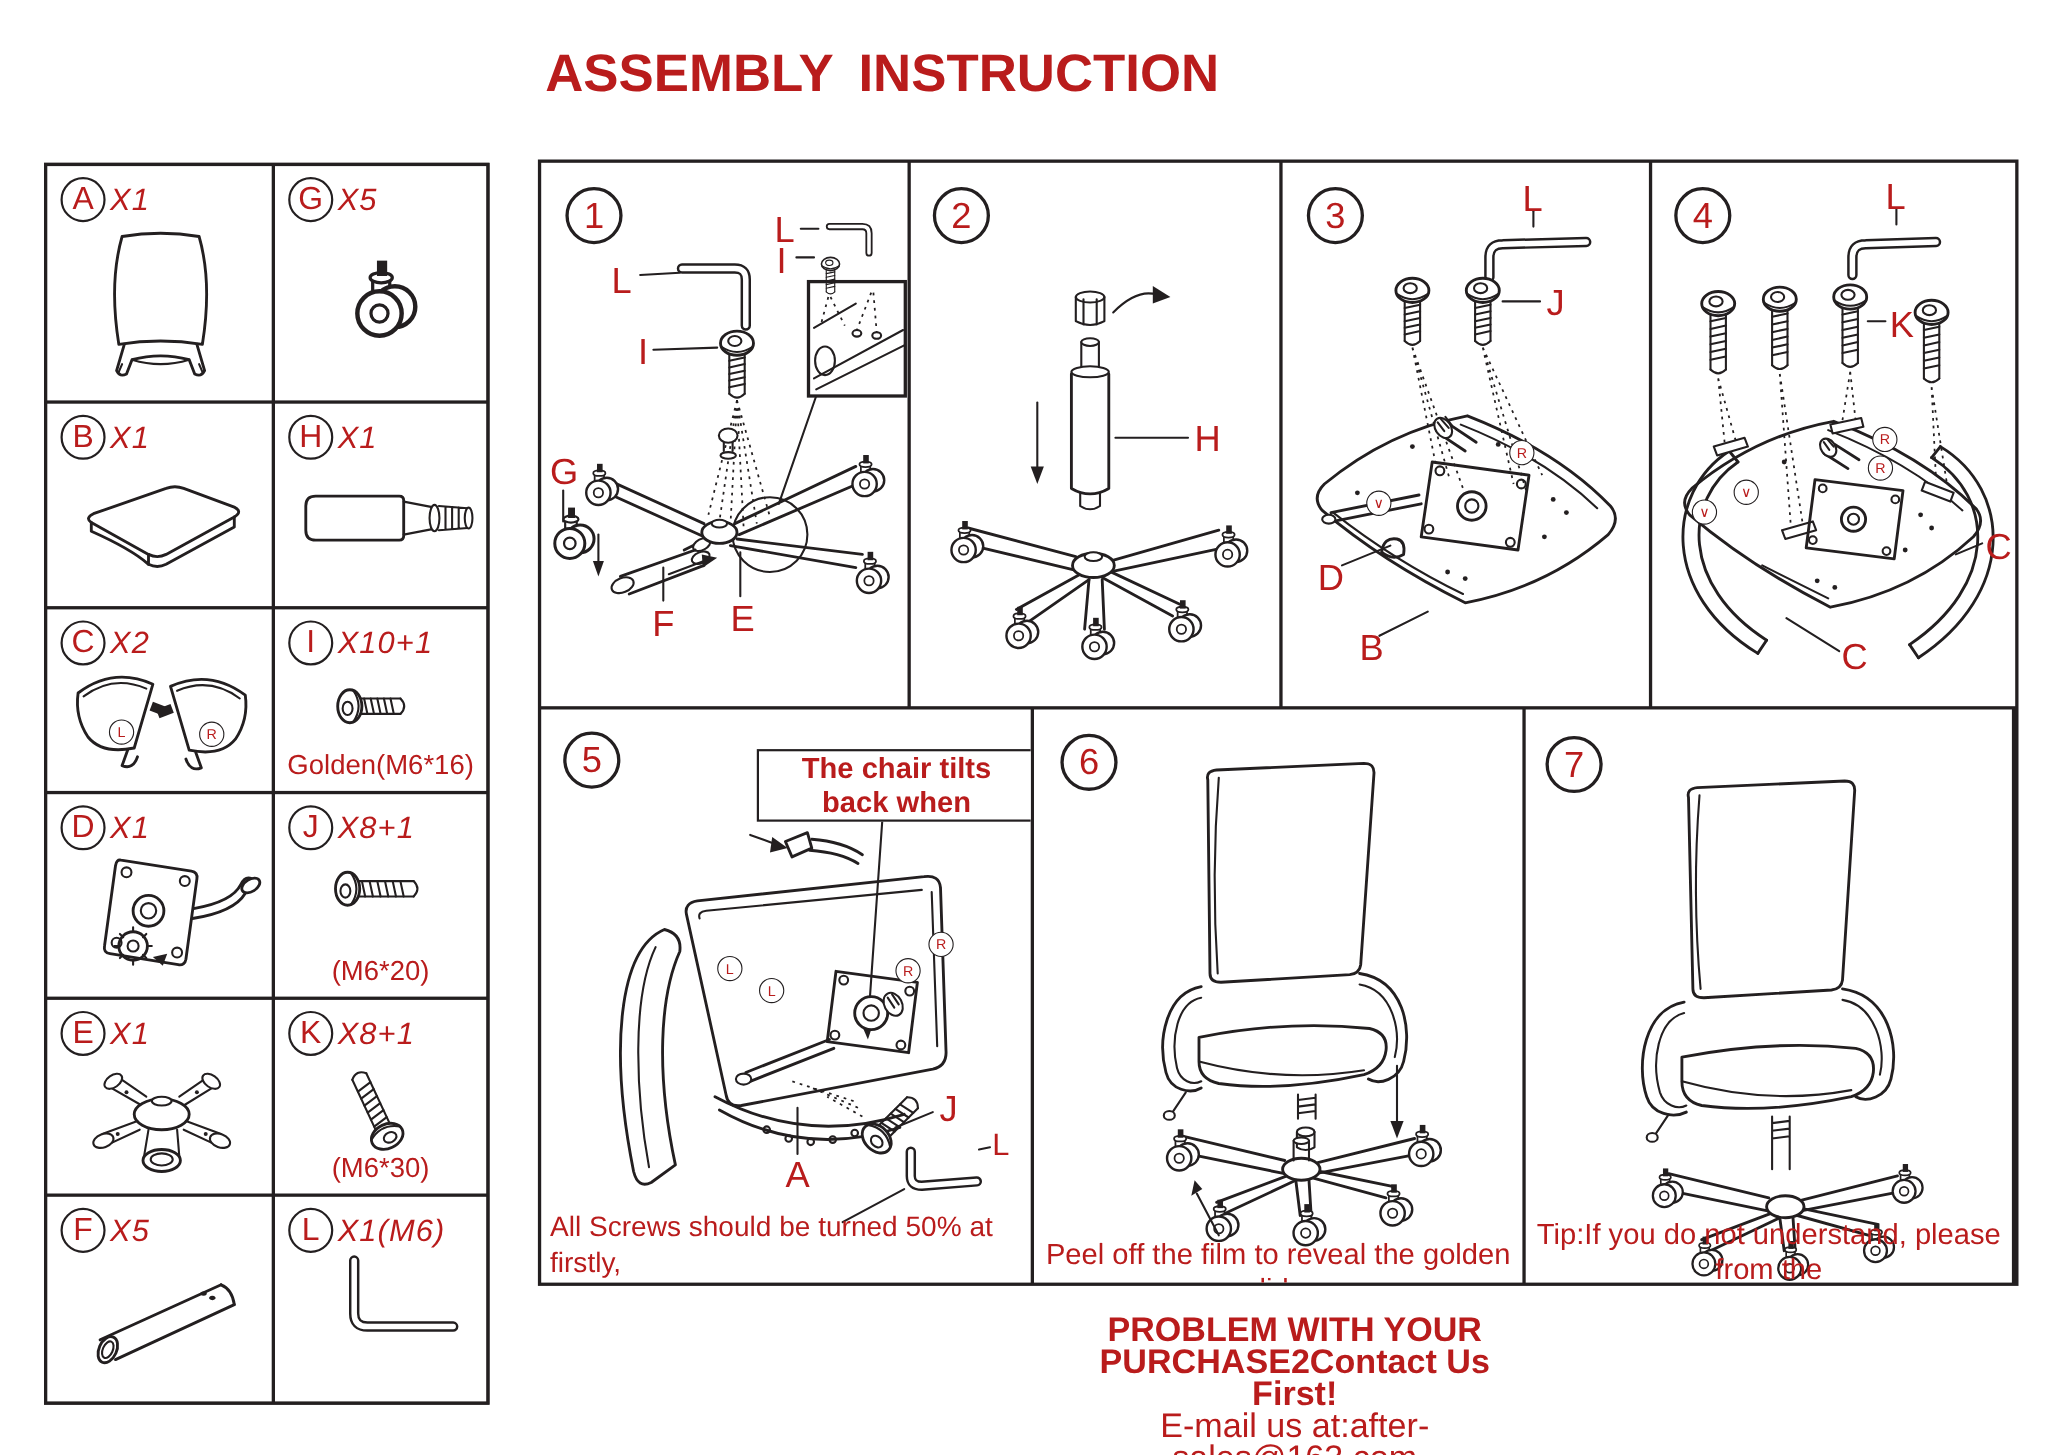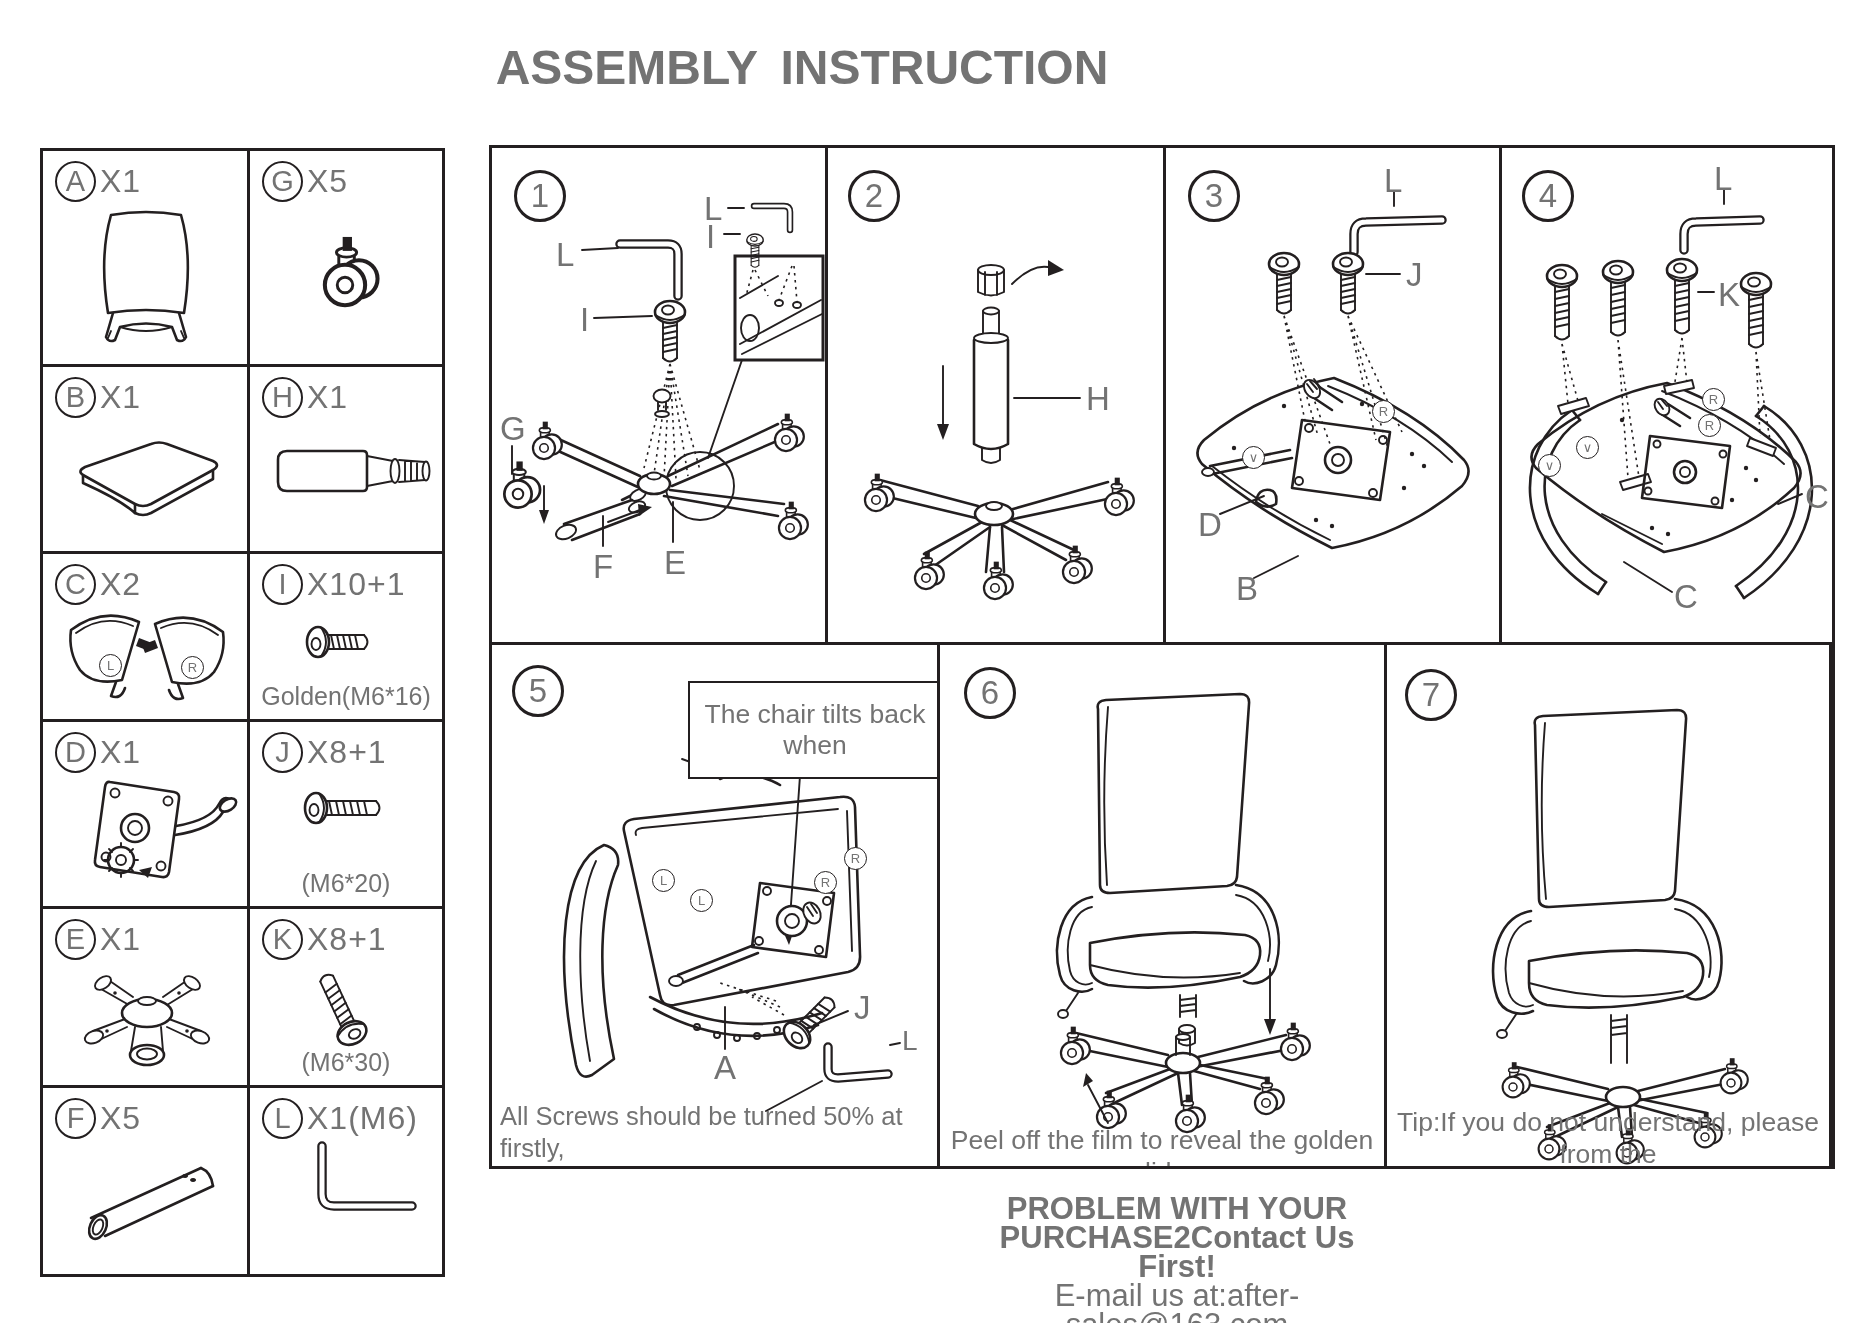--- a/index.html
+++ b/index.html
@@ -1,44 +1,44 @@
 <!DOCTYPE html>
 <html><head>
 <meta charset="utf-8">
 <style>
   html,body{margin:0;padding:0;background:#ffffff;}
   .page{position:relative;width:1871px;height:1323px;background:#fff;overflow:hidden;
-        font-family:"Liberation Sans","DejaVu Sans",sans-serif;color:#737373;}
+        font-family:"Liberation Sans","DejaVu Sans",sans-serif;color:#b91c1c;}
   .title{position:absolute;left:452px;top:40px;width:700px;text-align:center;
          font-size:48px;font-weight:700;letter-spacing:0px;word-spacing:10px;}
   
   .ptable{position:absolute;left:40px;top:148px;width:405px;height:1129px;
           background:#231f20;border:3px solid #231f20;box-sizing:border-box;
           display:grid;grid-template-columns:204px 1fr;
           grid-template-rows:213px 184px 165px 184px 176px 1fr;gap:3px;}
   .pcell{background:#fff;position:relative;}
   .phead{position:absolute;left:12px;top:10px;display:flex;align-items:center;gap:4px;}
   .pletter{width:37px;height:37px;border:2.5px solid #231f20;border-radius:50%;
            font-size:29px;display:flex;align-items:center;justify-content:center;flex:0 0 auto;}
-  .pqty{font-size:32px;letter-spacing:1px;}
+  .pqty{font-size:28px;letter-spacing:1px;font-style:italic;}
   .pnote{position:absolute;bottom:8px;left:0;right:0;text-align:center;font-size:25px;}
   .picon{position:absolute;}
   
   .steps{position:absolute;left:489px;top:145px;background:#231f20;padding:3px;
          display:flex;flex-direction:column;gap:3px;}
   .srow{display:flex;gap:3px;}
   .panel{background:#fff;position:relative;overflow:hidden;}
   .panel svg.diag{position:absolute;left:0;top:0;}
   .stepnum{position:absolute;width:46px;height:46px;border:3px solid #231f20;border-radius:50%;
            font-size:33px;display:flex;align-items:center;justify-content:center;background:#fff;}
   .dlabel{position:absolute;font-size:33px;line-height:1;}
   .cmark{position:absolute;width:21px;height:21px;border:1.7px solid #231f20;border-radius:50%;
          font-size:13px;display:flex;align-items:center;justify-content:center;background:#fff;}
   .callout{position:absolute;border:2.5px solid #231f20;background:#fff;
-           font-size:26.5px;line-height:1.17;padding:16px 9px;}
+           font-size:26.5px;line-height:1.17;padding:0 9px;font-weight:bold;}
   .caption{position:absolute;font-size:26.5px;line-height:1.2;}
   .notetext{position:absolute;font-size:25.5px;line-height:1.25;}
   
   .footer{position:absolute;left:967px;top:1194px;width:420px;text-align:center;
           font-size:31px;line-height:29px;}
   .footer .b{font-weight:700;}
   
   .ln{fill:none;stroke:#231f20;stroke-width:2.6;stroke-linecap:round;stroke-linejoin:round;}
   .ln2{fill:none;stroke:#231f20;stroke-width:1.9;stroke-linecap:round;stroke-linejoin:round;}
   .lnw{fill:#fff;stroke:#231f20;stroke-width:2.6;stroke-linejoin:round;}

